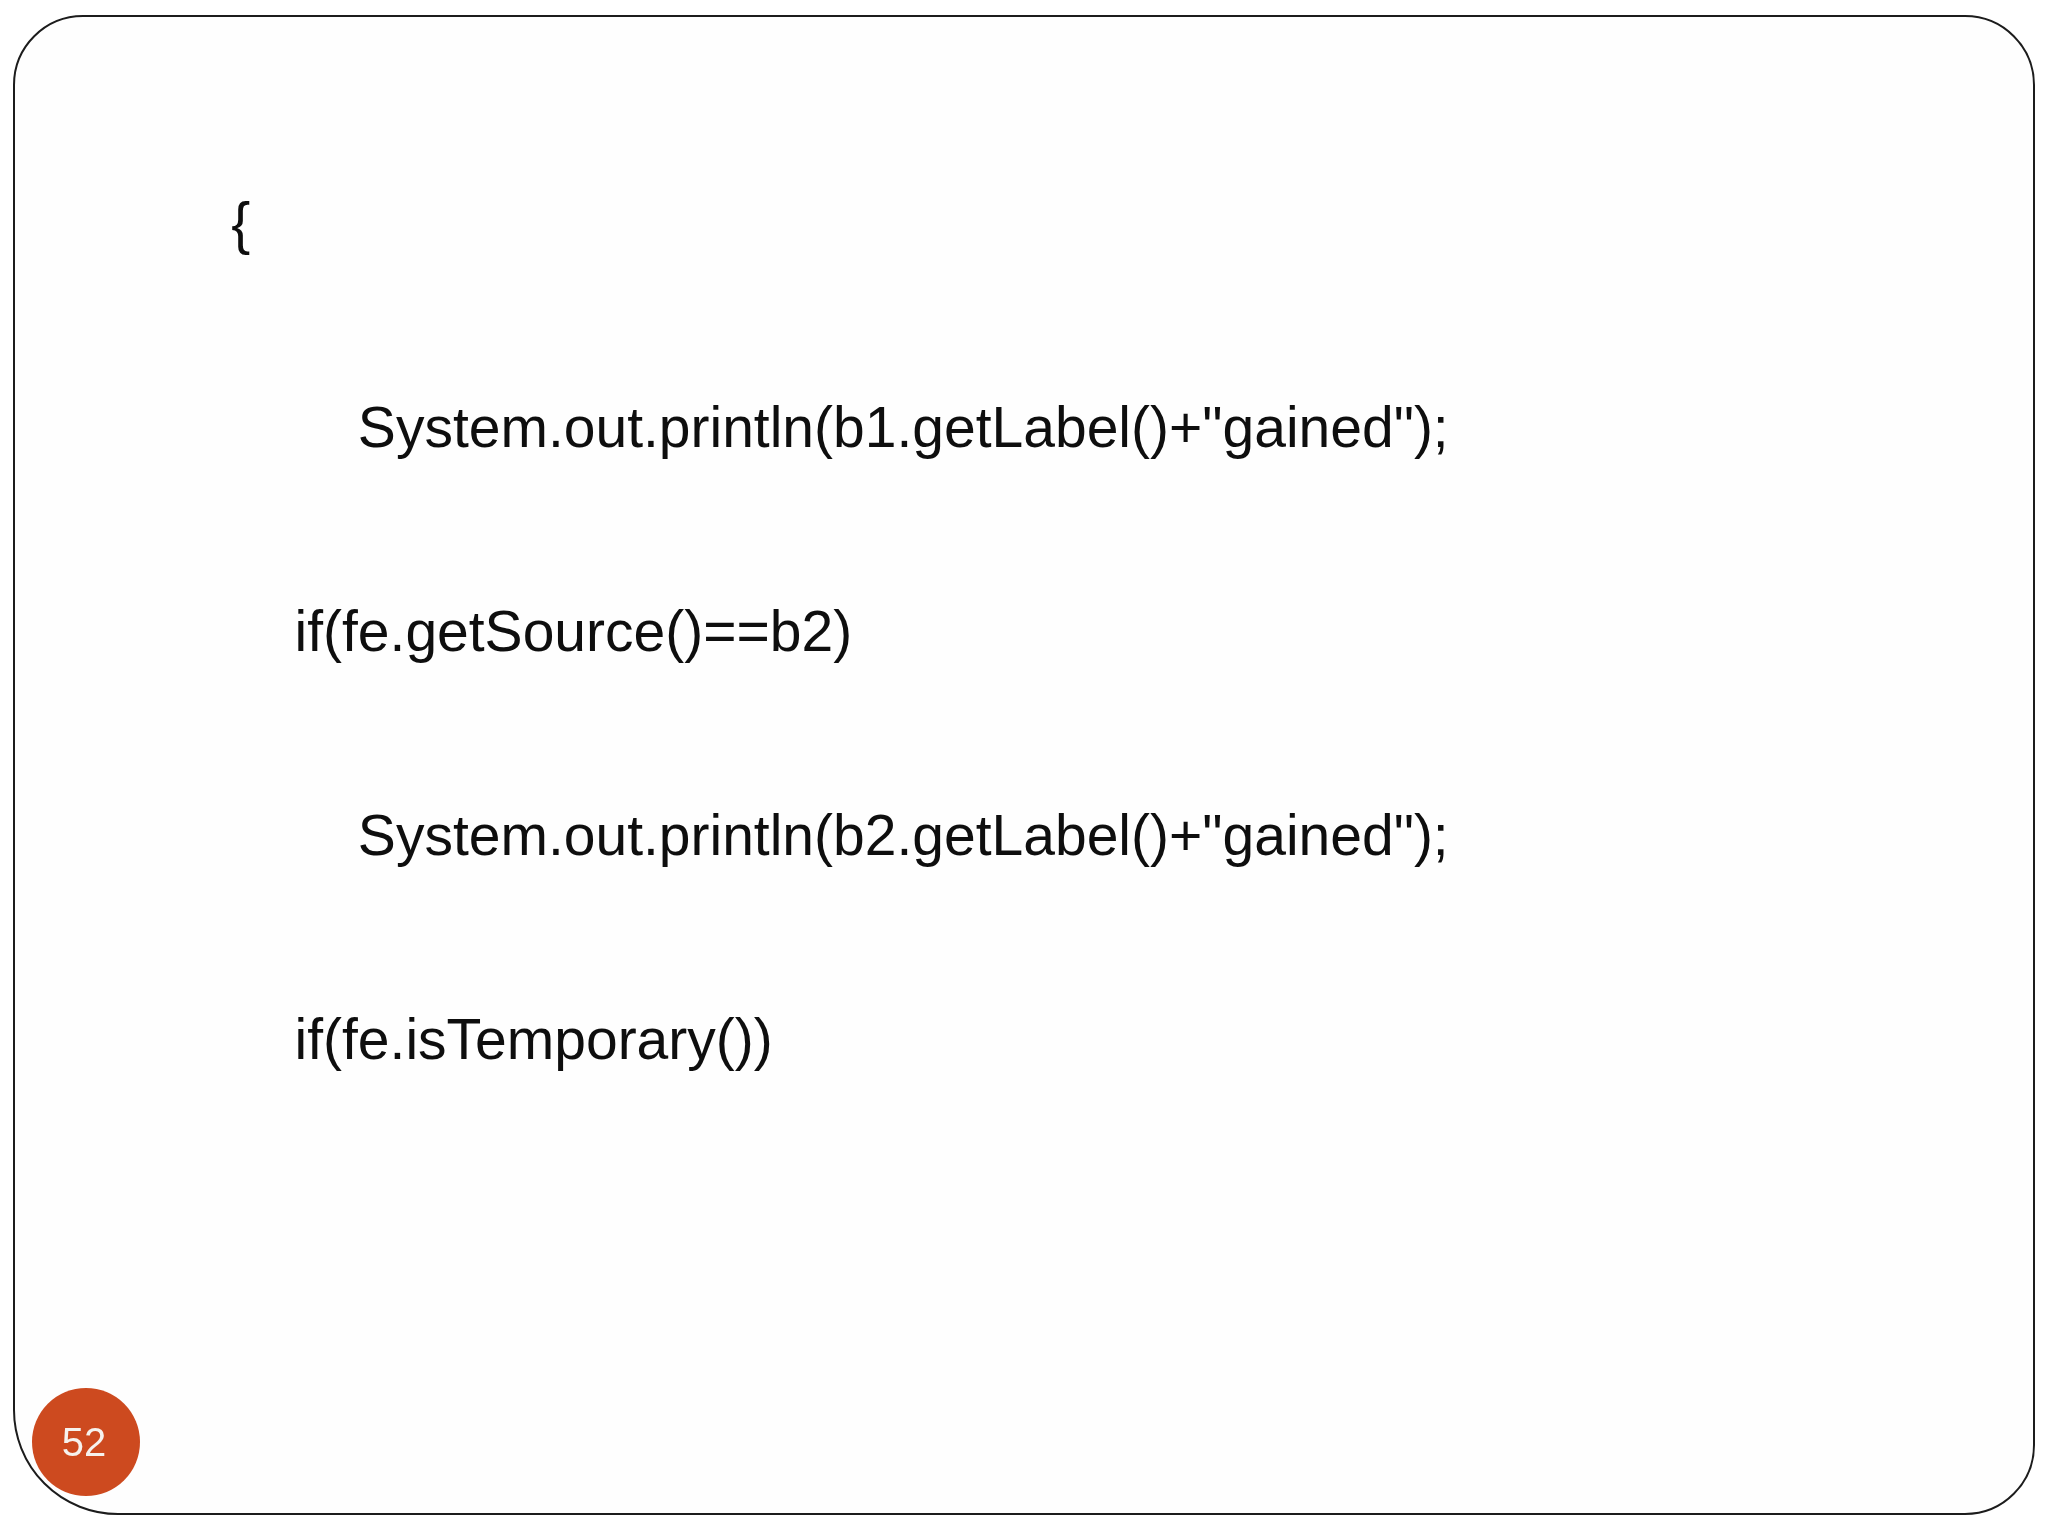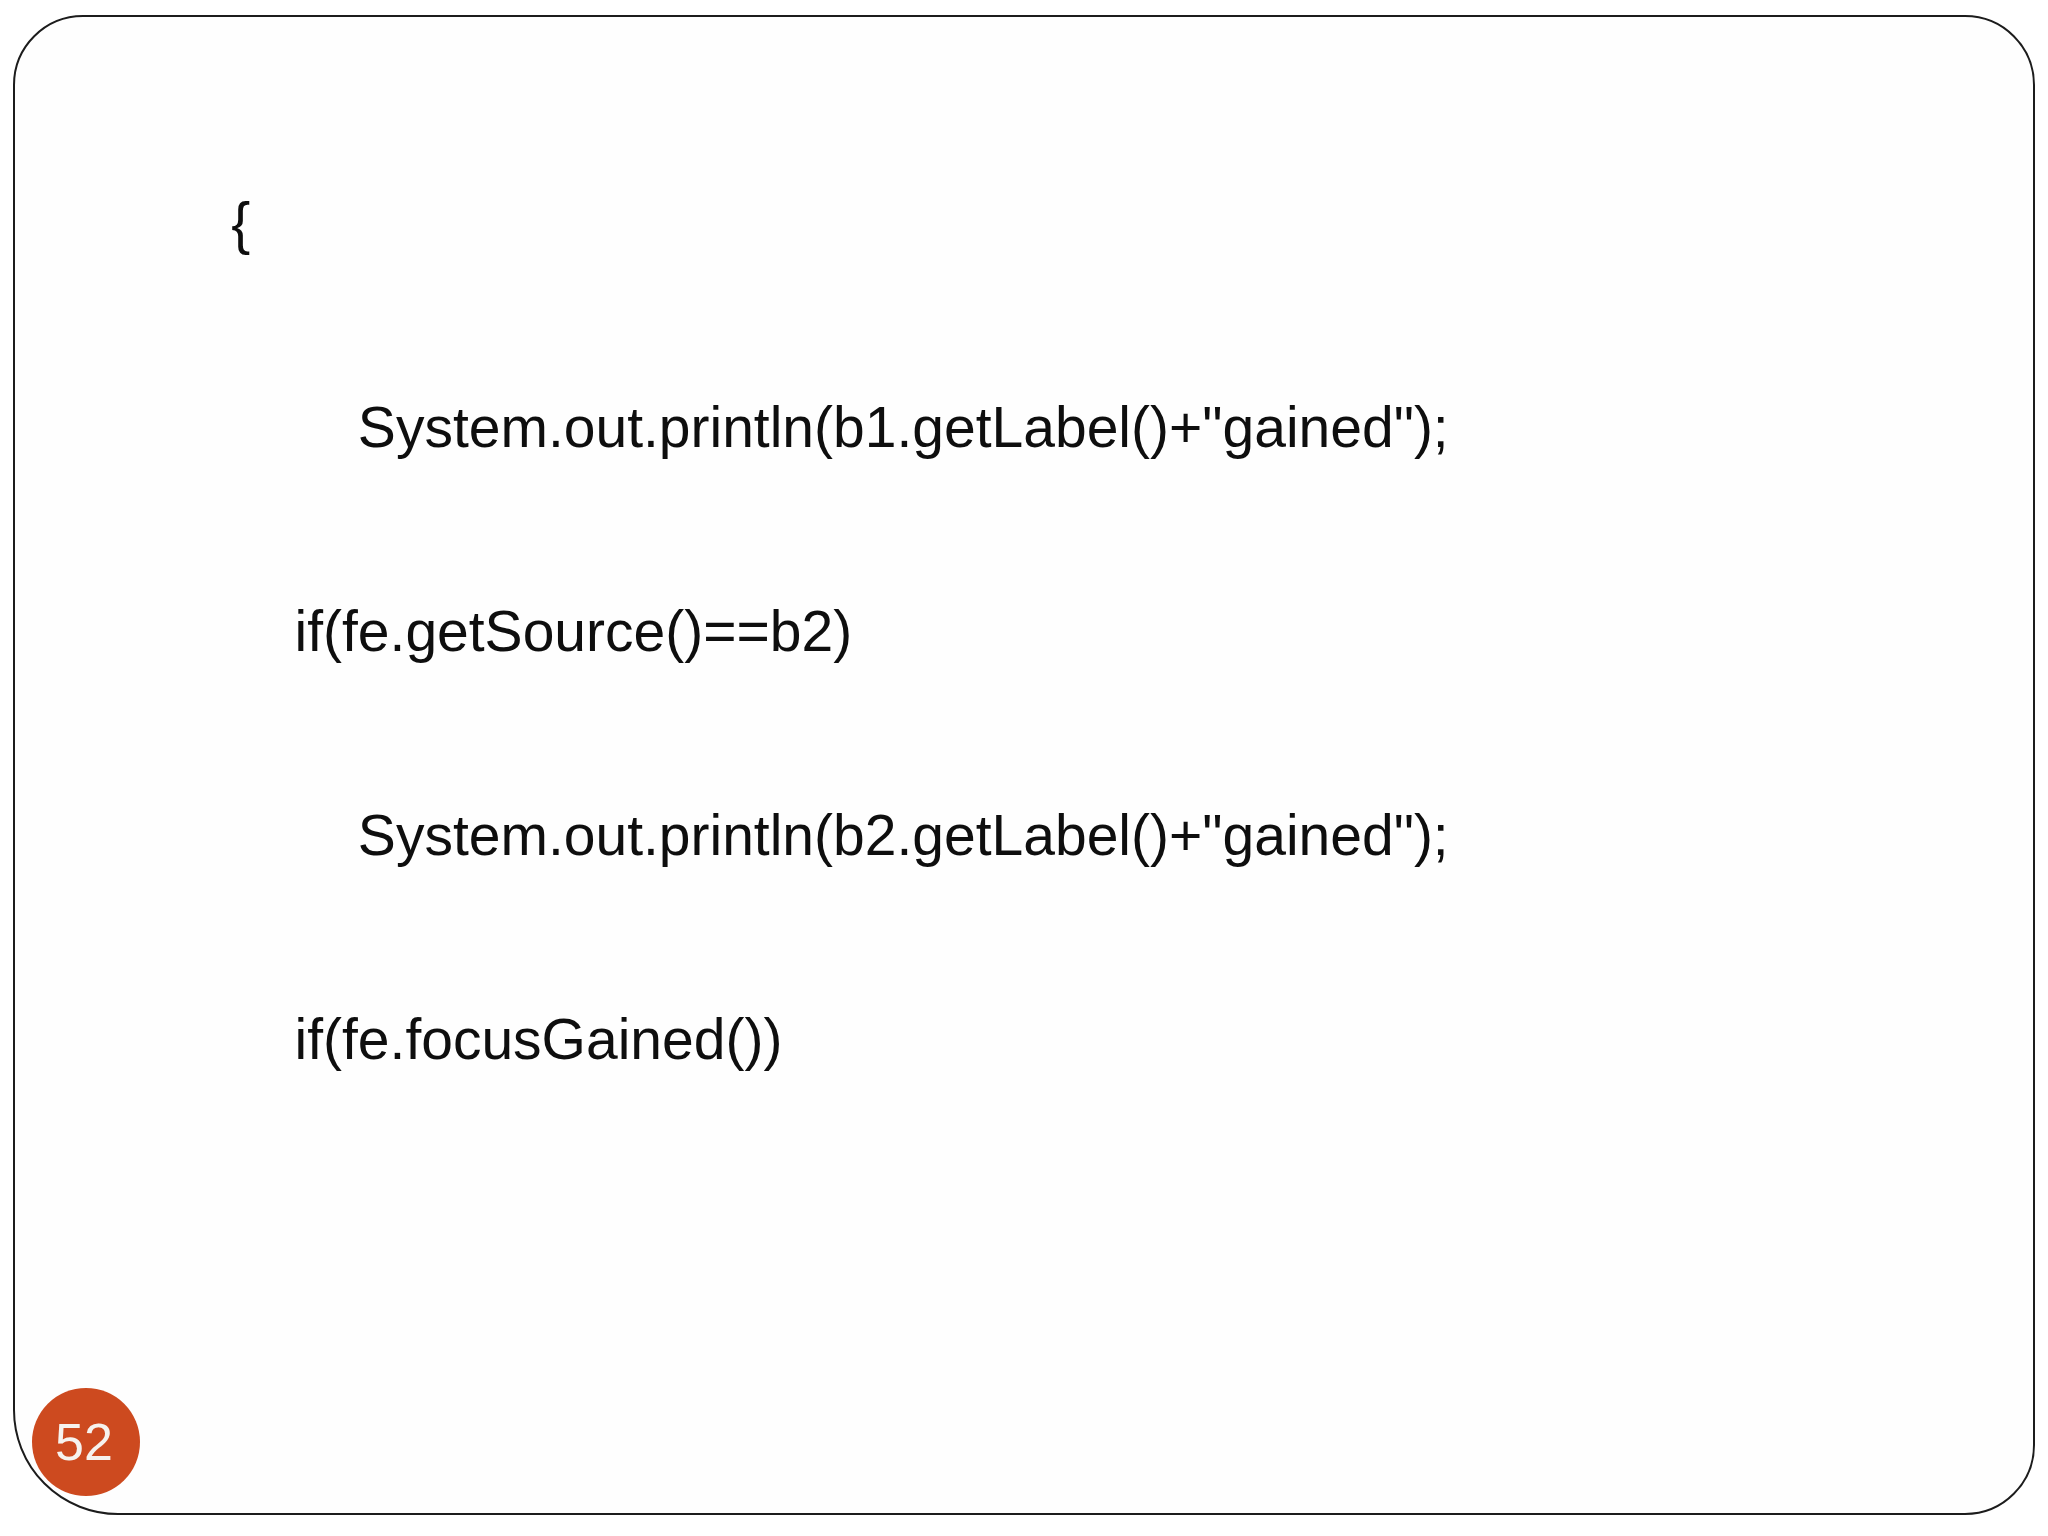--- a/index.html
+++ b/index.html
@@ -49,36 +49,36 @@
     height: 108px;
     border-radius: 50%;
     background: #cd4a1f; 
     display: flex;
     align-items: center;
     justify-content: center;
     z-index: 3;
   }
   .page-badge span {
     color: #f6f2ee;
-    font-size: 52px;
+    font-size: 40px;
     line-height: 1;
     transform: translateX(-2px);
   }
 </style>
 </head>
 <body>
 
 <div class="slide-frame"></div>
 
 <div class="code-block">
   <div class="code-line">     {</div>
   <div class="code-line">             System.out.println(b1.getLabel()+"gained");</div>
   <div class="code-line">         if(fe.getSource()==b2)</div>
   <div class="code-line">             System.out.println(b2.getLabel()+"gained");</div>
-  <div class="code-line">         if(fe.focusGained())</div>
+  <div class="code-line">         if(fe.isTemporary())</div>
   
   
   
   
   
   
   
   
   
   

